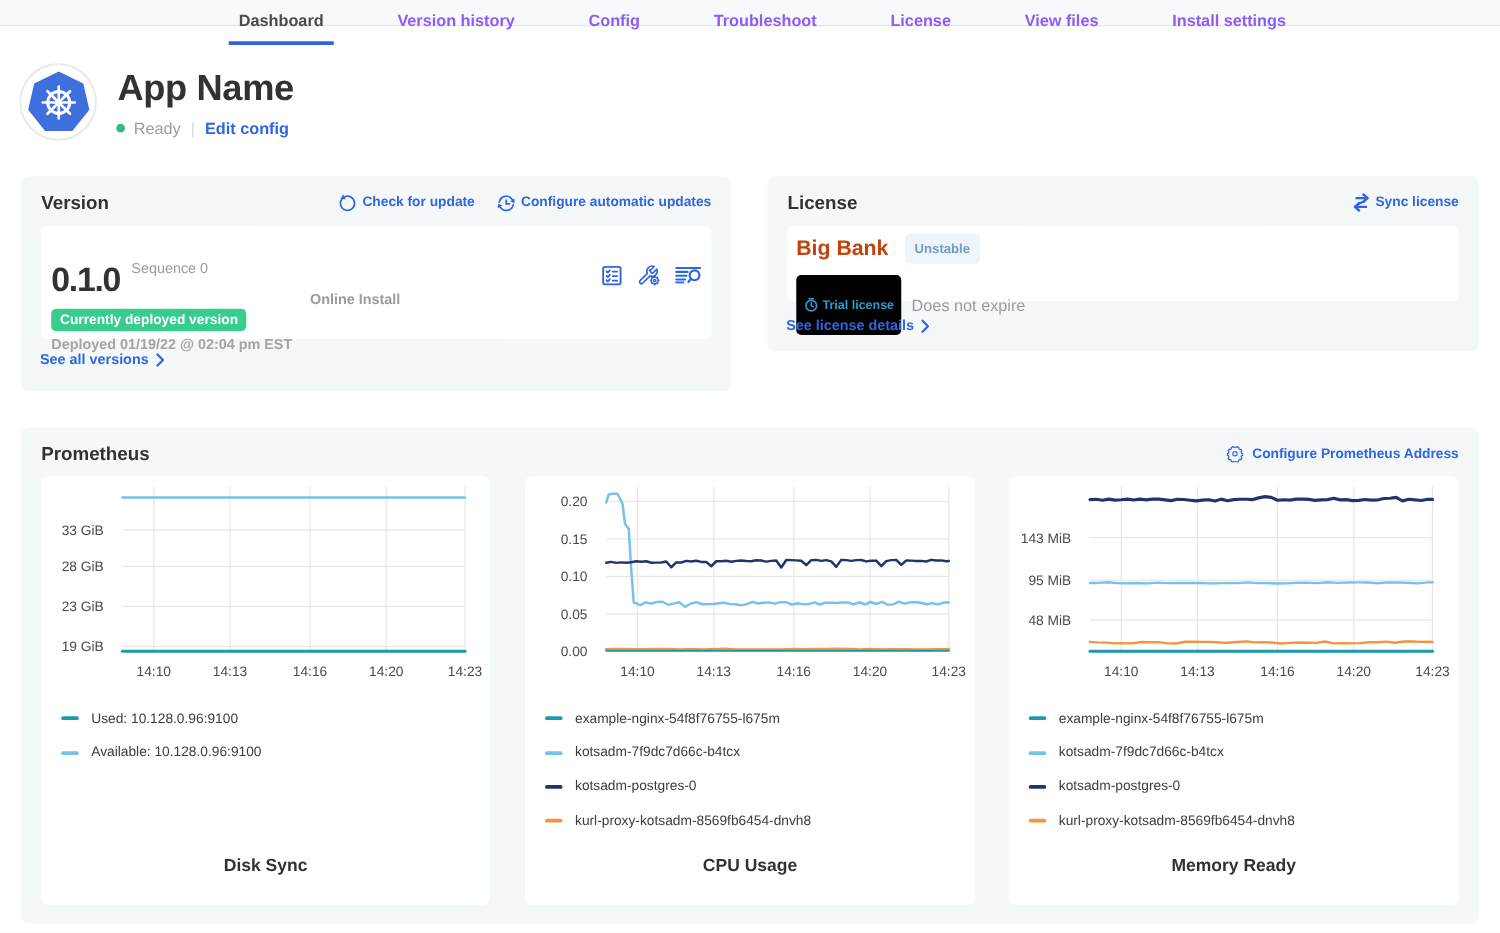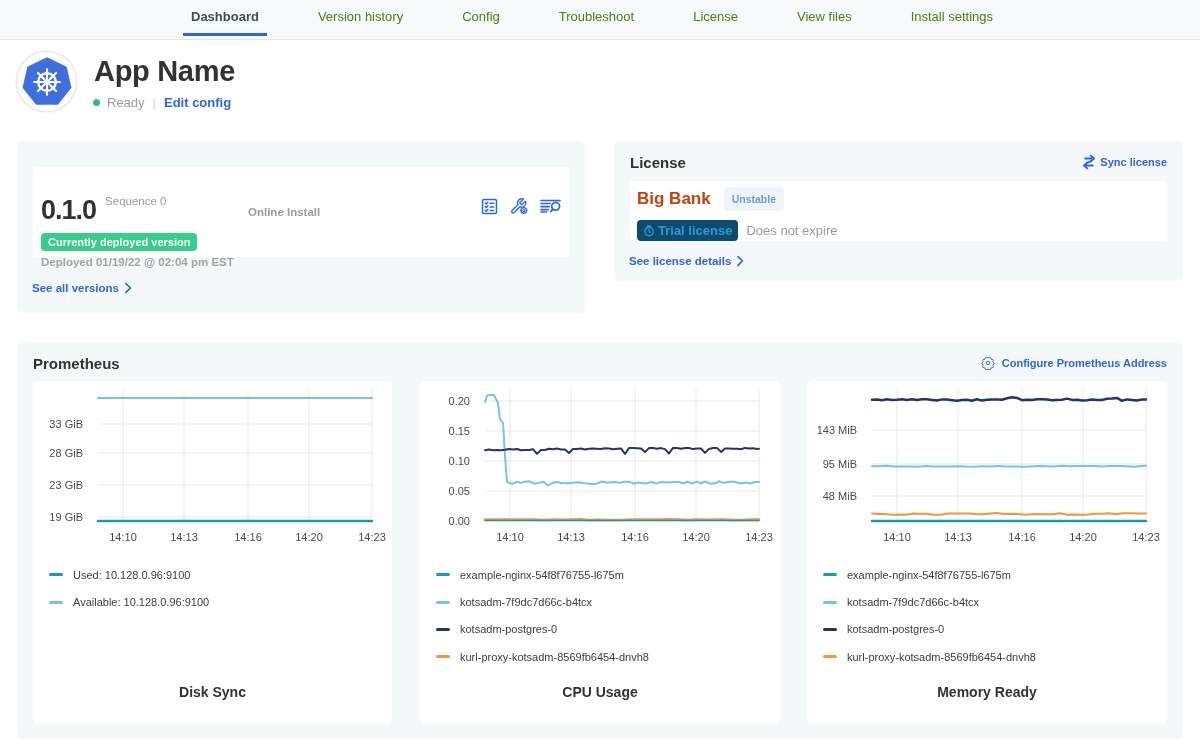--- a/index.html
+++ b/index.html
@@ -1,19 +1,19 @@
 <!DOCTYPE html>
 <html><head><meta charset="utf-8"><title>App Name</title>
 <style>
 *{margin:0;padding:0;box-sizing:border-box}
 body{font-family:"Liberation Sans",sans-serif;background:#fff;width:1200px;height:746px;overflow:hidden}
 .page{position:relative;width:1200px;height:746px}
-.nav{position:absolute;left:0;top:0;width:1200px;height:40px;background:#f8f9fb;border-bottom:1px solid #e5e5e5}
+.nav{position:absolute;left:0;top:0;width:1200px;height:21px;background:#f8f9fb;border-bottom:1px solid #e5e5e5}
 .nav ul{list-style:none;position:absolute;left:183px;top:0;height:36px;display:flex}
-.nav li{font-size:13px;color:#4d7c0f;padding:0 8px;margin-right:43px;height:36px;line-height:33px;font-weight:400;white-space:nowrap}
+.nav li{font-size:13px;color:#8b5cf6;padding:0 8px;margin-right:43px;height:36px;line-height:33px;font-weight:700;white-space:nowrap}
 .nav li.active{color:#4a4a4a;font-weight:700;border-bottom:3px solid #3065e0}
 .logo{position:absolute;left:17px;top:52px;width:59px;height:59px;border-radius:50%;background:#fff;box-shadow:0 0 0 1.5px #e9e9e9, 0 1px 3px rgba(0,0,0,.06);display:flex;align-items:center;justify-content:center}
 h1.appname{position:absolute;left:94px;top:57px;font-size:29px;font-weight:700;color:#323232;letter-spacing:-.3px;line-height:29px}
 .statusrow{position:absolute;left:93px;top:94px;height:16px;display:flex;align-items:center;font-size:13px;color:#9b9b9b}
 .dot{width:7px;height:7px;border-radius:50%;background:#38b87e;margin-right:7px}
 .statusrow .sep{color:#d7d7d7;margin:0 8px;font-size:13px}
 a.blue{color:#3065e0;font-weight:700;text-decoration:none}
 .statusrow a{font-size:13px}
 .card{position:absolute;background:#f5f8f9;border-radius:6px}
 .card-version{left:17px;top:141px;width:568px;height:172px;padding:16px}
@@ -24,31 +24,31 @@
 .headlinks{display:flex;align-items:center}
 .headlinks a{font-size:11px;display:flex;align-items:center;margin-left:17px}
 .headlinks svg{margin-right:4px}
 .whitebox{background:#fff;border-radius:4px;margin-top:10px}
 .vbox{height:90px;padding:8px 6px 10px 8px;position:relative}
 .vnum{display:flex;align-items:flex-start;margin-top:20px}
 .vnum .num{font-size:27px;font-weight:700;color:#323232;letter-spacing:-1px}
 .vnum .seq{font-size:11.5px;color:#9b9b9b;margin-left:9px}
 .badge-green{display:inline-block;background:#38cc8e;color:#fff;font-size:11px;font-weight:700;border-radius:4px;padding:3px 7px;margin-top:7px}
 .deployed{font-size:11.5px;color:#a3a3a3;font-weight:700;margin-top:5px;white-space:nowrap}
-.vmid{position:absolute;left:215px;top:39px;font-size:11.5px;font-weight:700;color:#9b9b9b}
+.vmid{position:absolute;left:215px;top:53px;font-size:11.5px;font-weight:700;color:#9b9b9b}
 .vicons{position:absolute;right:6px;top:29px;display:flex;align-items:center}
 .vicons span{margin-left:11px;display:flex}
 .seeall{position:absolute;left:15px;top:141px;font-size:11.5px;display:flex;align-items:center}
 .seeall svg,.seedet svg{margin-left:5px}
 .lbox{height:60px;padding:6px 6px 8px 7px}
 .lrow1{display:flex;align-items:center}
 .bigbank{font-size:17px;font-weight:700;color:#c2410c}
 .badge-unstable{background:#eef4fa;color:#6e9fc2;font-size:10.5px;font-weight:700;border-radius:4px;padding:6px 8px;margin-left:13px}
 .lrow2{display:flex;align-items:center;margin-top:9px}
-.badge-trial{background:#0c4a6e;color:#2e9ad2;font-size:13px;font-weight:700;border-radius:4px;padding:3px 6px;display:flex;align-items:center}
+.badge-trial{background:#000000;color:#2e9ad2;font-size:10px;font-weight:700;border-radius:4px;padding:18px 6px;display:flex;align-items:center}
 .badge-trial svg{margin-right:3px}
 .noexpire{font-size:13px;color:#9b9b9b;margin-left:8px}
 .seedet{position:absolute;left:15px;top:114px;font-size:11.5px;display:flex;align-items:center}
 .chartcard{position:absolute;top:39px;width:360px;height:343px;background:#fff;border-radius:6px}
 .cc1{left:16px;width:359px}
 .cc2{left:403px}
 .cc3{left:790px}
 .chartcard h3{position:absolute;left:0;width:100%;text-align:center;top:303px;font-size:14px;font-weight:700;color:#323232}
 .legend{position:absolute;left:16px;top:180px;list-style:none}
 .legend li{display:flex;align-items:center;height:27.4px;font-size:11px;color:#3c3c3c;white-space:nowrap}
@@ -84,20 +84,36 @@
     </div>
 <h1 class="appname">App Name</h1>
 <div class="statusrow">
       <span class="dot"></span>
       <span>Ready</span>
       <span class="sep">|</span>
       <a class="blue" href="#">Edit config</a>
     </div>
 
 <div class="card card-version">
+  <div class="cardhead">
+        <h2>Version</h2>
+    <div class="headlinks">
+      <a class="blue" href="#"><svg width="16" height="16" viewBox="0 0 24 24" fill="none" stroke="#3065e0" stroke-width="2" stroke-linecap="round">
+              <path d="M5.49 7.54 A8.5 8.5 0 1 0 8.41 5.30"></path>
+              <path d="M3.7,7.5 L6.97,2.22 L9.85,8.38 z" fill="#3065e0" stroke="none"></path>
+            </svg>Check for update</a>
+      <a class="blue" href="#"><svg width="16" height="16" viewBox="0 0 24 24" fill="none" stroke="#3065e0" stroke-width="2" stroke-linecap="round">
+              <path d="M3.63 11.52 A8.5 8.5 0 0 1 19.36 8.75"></path>
+              <path d="M20.37 14.48 A8.5 8.5 0 0 1 4.64 17.25"></path>
+              <path d="M21.8,12.9 L22.1,7.15 L16.6,10.35 z" fill="#3065e0" stroke="none"></path>
+              <path d="M2.39,13.35 L7.41,15.65 L1.87,18.85 z" fill="#3065e0" stroke="none"></path>
+              <path d="M12 9v4.6h3.9" stroke-width="2.1"></path>
+            </svg>Configure automatic updates</a>
+    </div>
+  </div>
   <div class="whitebox vbox">
     <div class="vleft">
       <div class="vnum">
             <span class="num">0.1.0</span>
             <span class="seq">Sequence 0</span>
           </div>
       <span class="badge-green">Currently deployed version</span>
       <div class="deployed">Deployed 01/19/22 @ 02:04 pm EST</div>
     </div>
     <div class="vmid">Online Install</div>

